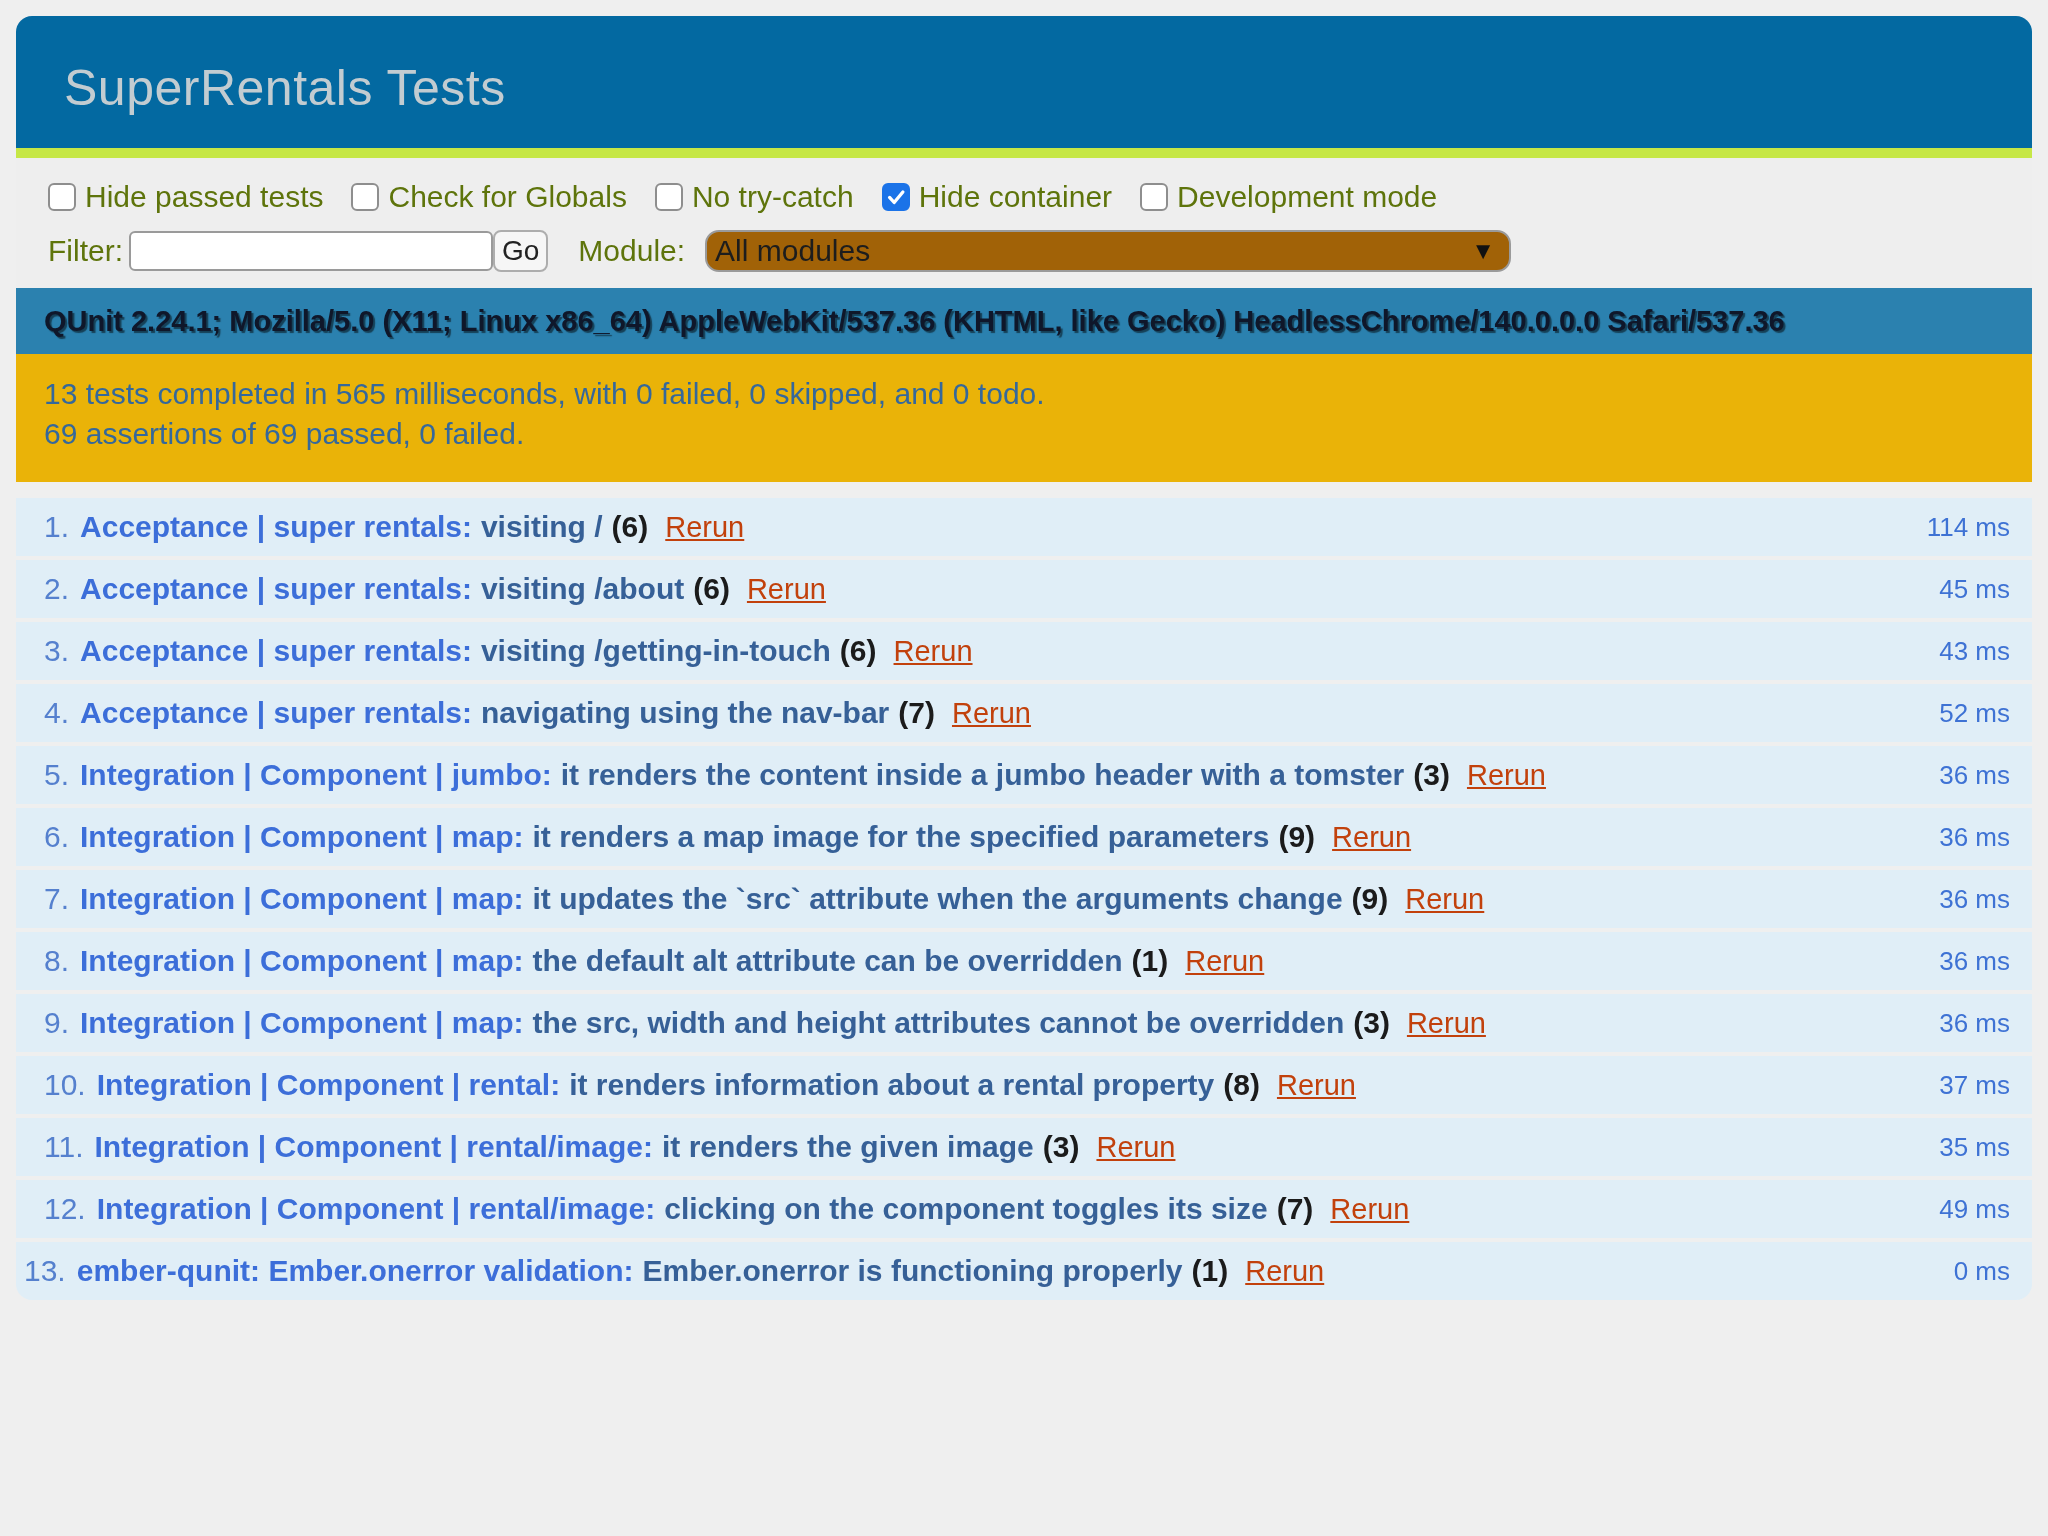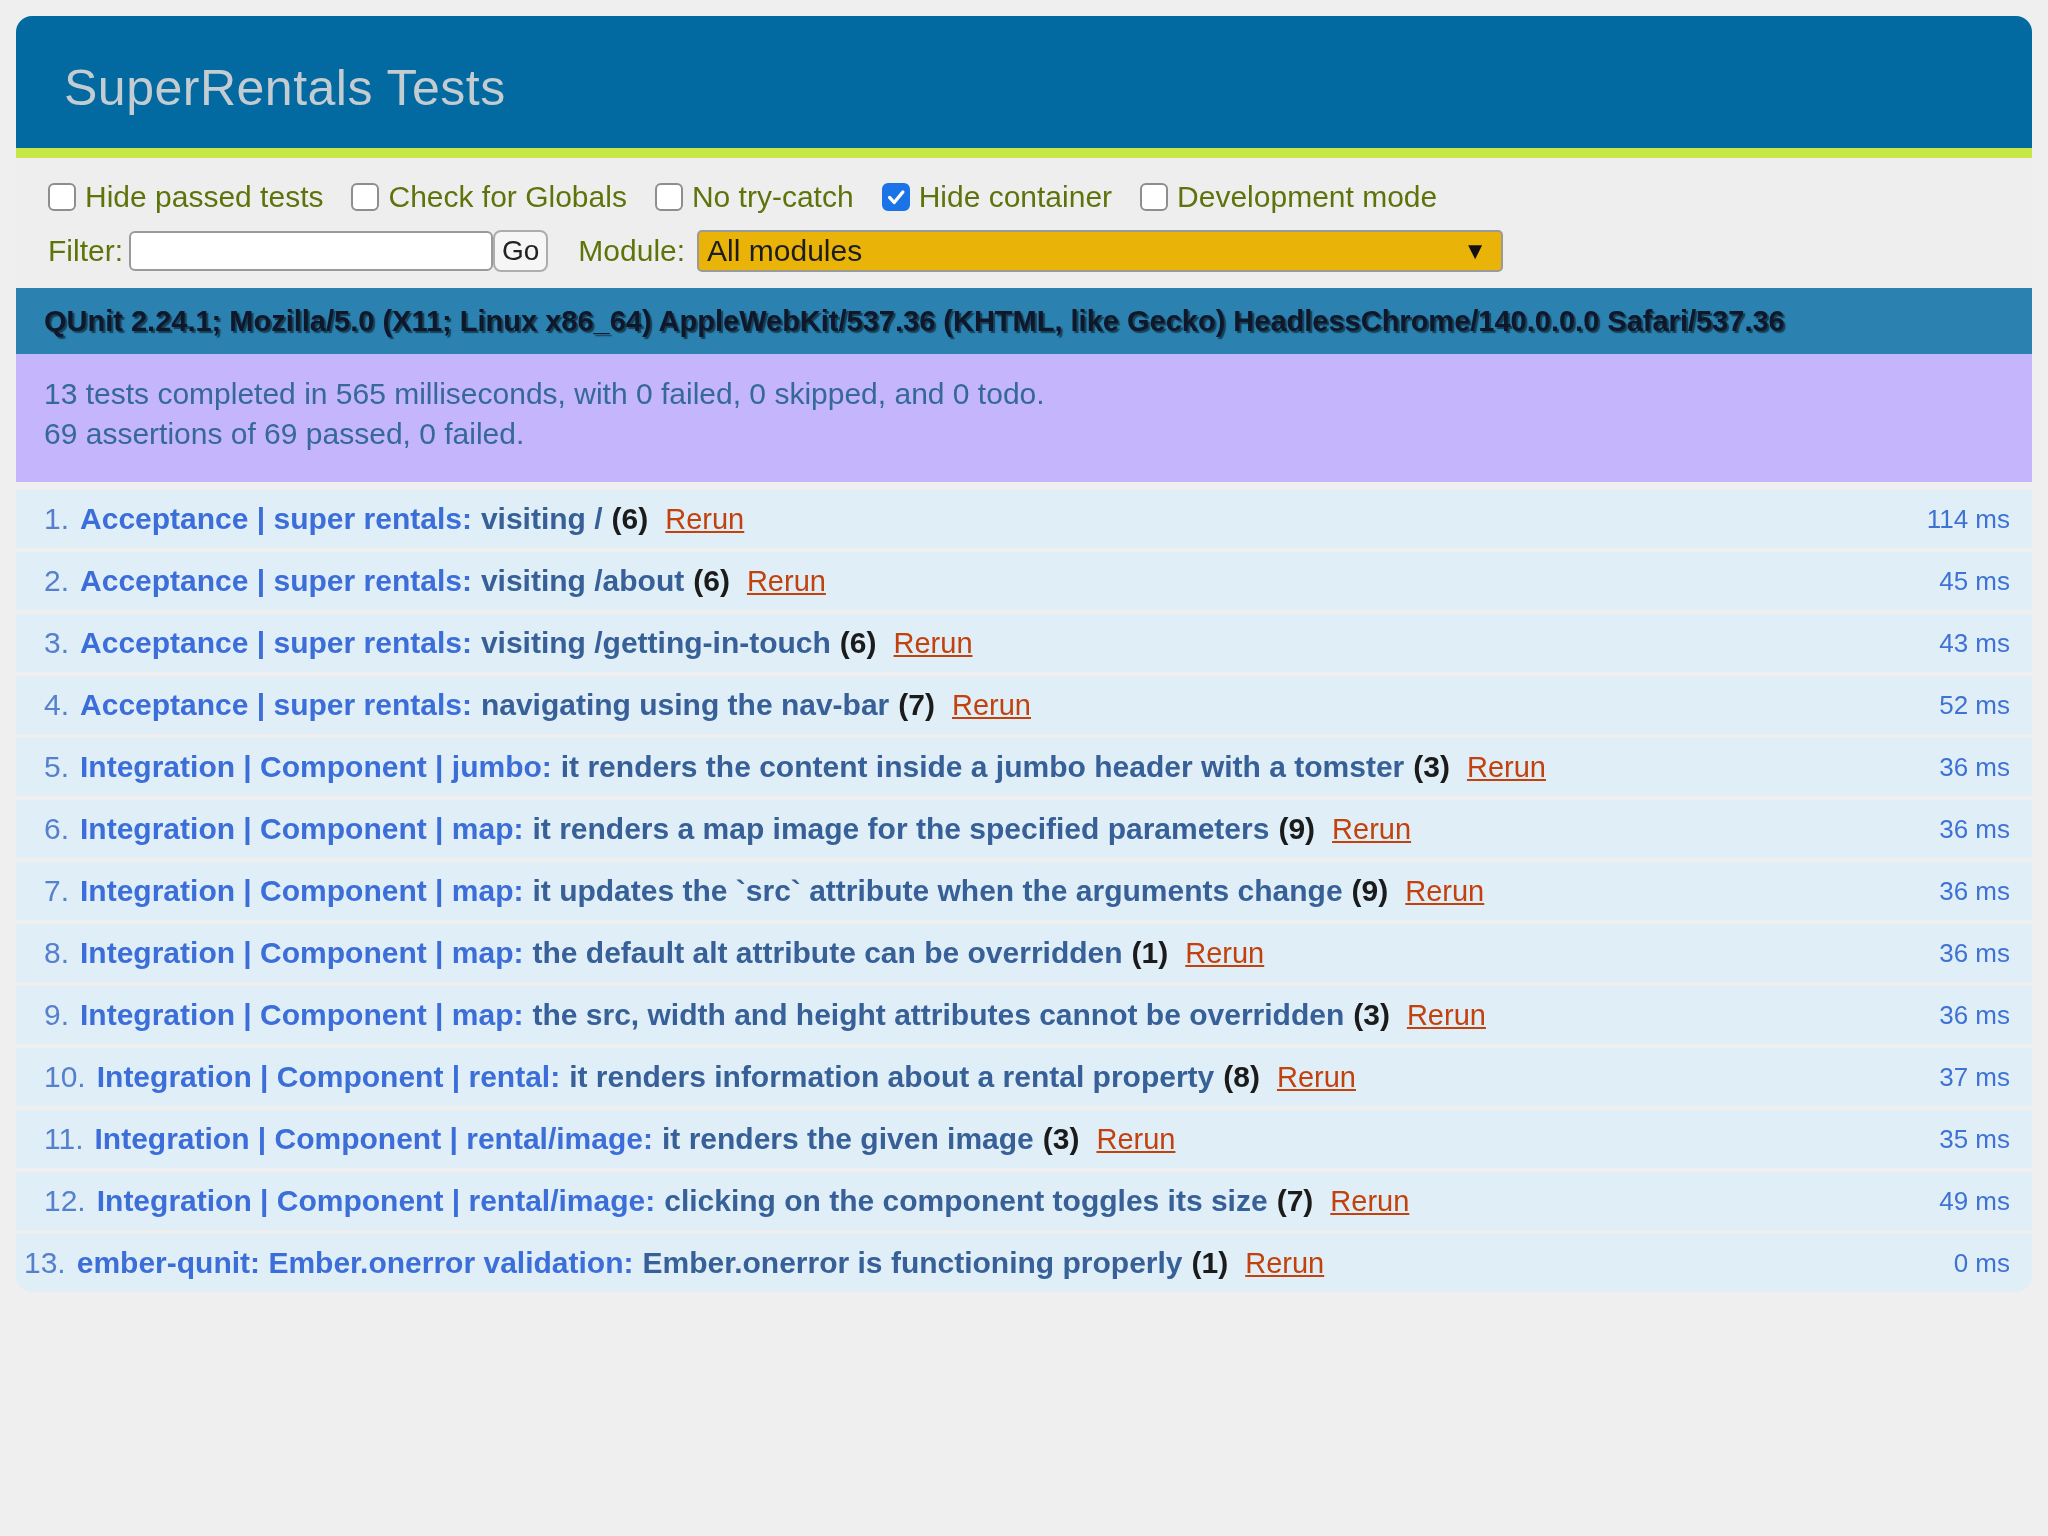--- a/index.html
+++ b/index.html
@@ -65,47 +65,47 @@
     border: 2px solid #ADADAD; border-radius: 8px;
     background: #F6F6F6;
     color: #222222;
     font-size: 28px; line-height: 28px;
     padding: 0 7px;
     font-family: "Liberation Sans", sans-serif;
     cursor: pointer;
   }
   .module-label { margin-left: 30px; }
   .module-select {
-    margin-left: 12px;
+    margin-left: 20px;
     width: 806px; height: 42px;
-    border: 2px solid #9A9A9A; border-radius: 5px;
-    background: #eab308;
+    border: 2px solid #9A9A9A; border-radius: 14px;
+    background: #a16207;
     display: flex; align-items: center;
     padding: 0 14px 0 8px;
     cursor: pointer;
   }
   .module-select .sel-text { flex: 1; color: #1d1d1d; font-size: 30px; }
   .module-select .sel-arrow { color: #111111; font-size: 24px; }
 
   
   .useragent {
     background: #2B81AF;
     color: #0f172a;
     font-size: 29px; font-weight: bold;
     padding: 17px 20px 16px 28px;
     text-shadow: 2px 2px 1px rgba(0,0,0,0.5);
   }
 
   
   .summary {
-    background: #c4b5fd;
+    background: #eab308;
     color: #35689B;
     font-size: 30px;
     padding: 20px 20px 28px 28px;
-    margin-bottom: 8px;
+    margin-bottom: 16px;
   }
   .summary div { line-height: 40px; }
 
   
   .tests { list-style: none; }
   .test-row {
     background: #E0EEF7;
     height: 58px;
     display: flex; align-items: center;
     padding: 0 22px 0 28px;

